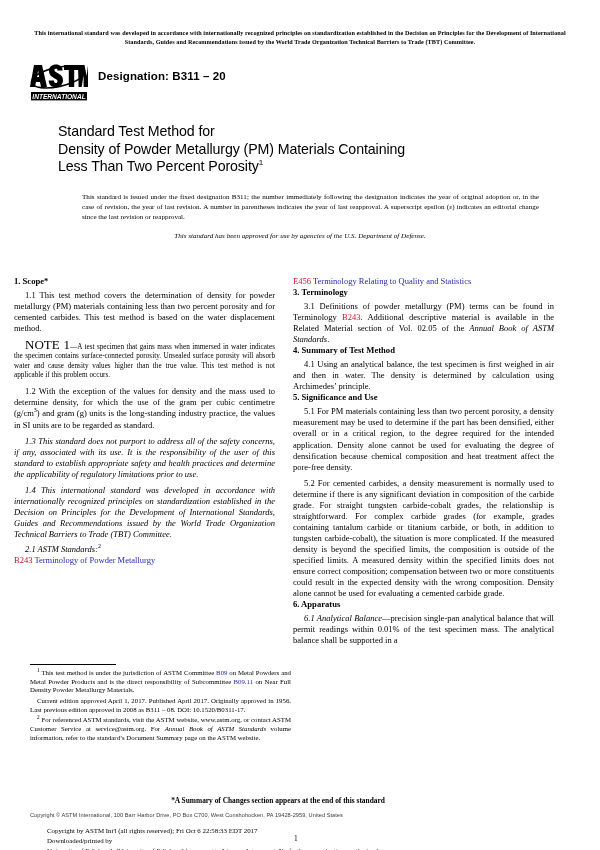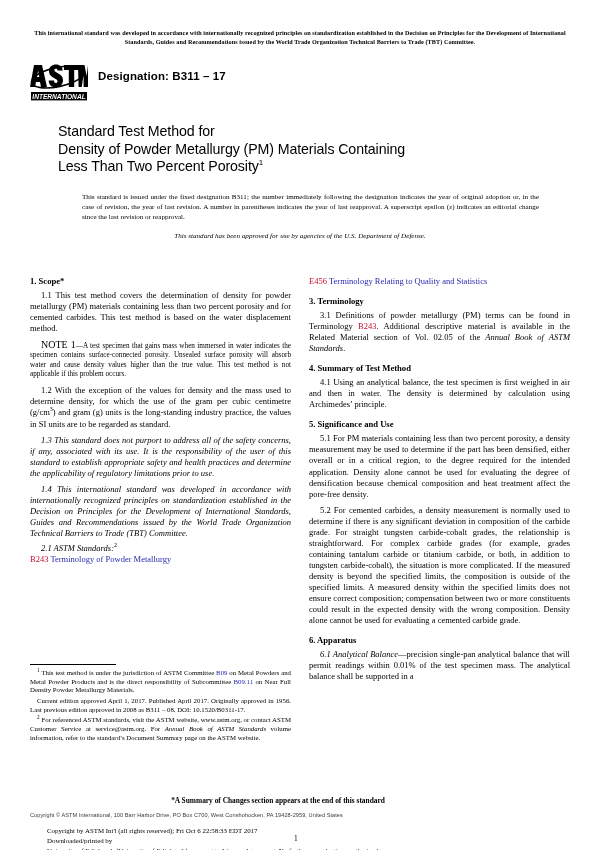--- a/index.html
+++ b/index.html
@@ -83,38 +83,38 @@
     font-size: 7.1px;
     line-height: 10.2px;
     font-style: italic;
     text-align: center;
   }
 
   
   .columns {
     position: absolute;
     top: 248px;
-    left: 30px;
+    left: 14px;
     width: 540px;
     display: flex;
     gap: 18px;
   }
   .col {
     width: 261px;
     flex: 0 0 261px;
   }
 
   h2.sec {
     font-family: "Liberation Serif", serif;
     font-size: 8.6px;
     font-weight: bold;
     margin: 0 0 3px 0;
     line-height: 11px;
   }
-  h2.sec.spaced { margin-top: 9px; }
+  h2.sec.spaced { margin-top: 0; }
 
   p.para {
     margin: 0 0 0 0;
     font-size: 8.5px;
     line-height: 11.05px;
     text-align: justify;
     text-indent: 11px;
     hyphens: auto;
   }
   p.para + p.para { margin-top: 5px; }
@@ -123,21 +123,21 @@
 
   p.note {
     margin: 6px 0 0 0;
     font-size: 7.2px;
     line-height: 9.3px;
     text-align: justify;
     text-indent: 11px;
   }
   p.note .notelabel {
     font-variant: small-caps;
-    font-size: 10px;
+    font-size: 13px;
   }
 
   p.subhead {
     margin: 4px 0 0 0;
     font-size: 8.5px;
     line-height: 11.05px;
     text-indent: 11px;
     font-style: italic;
   }
   p.subhead sup { font-style: normal; font-size: 6px; vertical-align: super; line-height: 0;}
@@ -235,21 +235,21 @@
           <path d="M19,10 C19,6 22,3.6 26,3.6 C30,3.6 32.6,6 32.6,9.6 L27.4,9.6 C27.4,8.2 26.8,7.6 25.9,7.6 C25,7.6 24.4,8.1 24.4,9 C24.4,12.6 33,11.8 33,19.3 C33,23.3 30,26.4 25.8,26.4 C21.5,26.4 18.7,23.6 18.7,19.6 L24,19.6 C24,21.3 24.7,22.1 25.8,22.1 C26.8,22.1 27.5,21.4 27.5,20.3 C27.5,16.6 19,17.6 19,10 Z"></path>
           <path d="M34,4 L49,4 L49,9 L44.2,9 L44.2,26 L38.8,26 L38.8,9 L34,9 Z"></path>
           <path d="M48,4 L54.5,4 L56.6,15 L58,4 L58,26 L53.6,26 L53.6,14 L51.7,26 L48.6,26 Z"></path>
 
           <ellipse cx="28" cy="16" rx="27" ry="9.6" fill="none" stroke="#000" stroke-width="1.6" transform="rotate(-12 28 16)"></ellipse>
         </g>
         <rect x="1" y="31" width="56" height="8.4" fill="#000"></rect>
         <text x="29" y="37.7" font-family="Liberation Sans, sans-serif" font-size="6.6" font-weight="bold" font-style="italic" fill="#fff" text-anchor="middle">INTERNATIONAL</text>
       </svg>
     </div>
-    <div class="designation">Designation: B311 – 17</div>
+    <div class="designation">Designation: B311 – 20</div>
   </div>
 
   <div class="title-block">
     <div class="title-line">Standard Test Method for</div>
     <div class="title-line">Density of Powder Metallurgy (PM) Materials Containing</div>
     <div class="title-line"><span>Less Than Two Percent Porosity</span><sup>1</sup></div>
   </div>
 
   <div class="issue-note">This standard is issued under the fixed designation B311; the number immediately following the designation indicates the year of original adoption or, in the case of revision, the year of last revision. A number in parentheses indicates the year of last reapproval. A superscript epsilon (ε) indicates an editorial change since the last revision or reapproval.</div>
   <div class="dod-note">This standard has been approved for use by agencies of the U.S. Department of Defense.</div>

